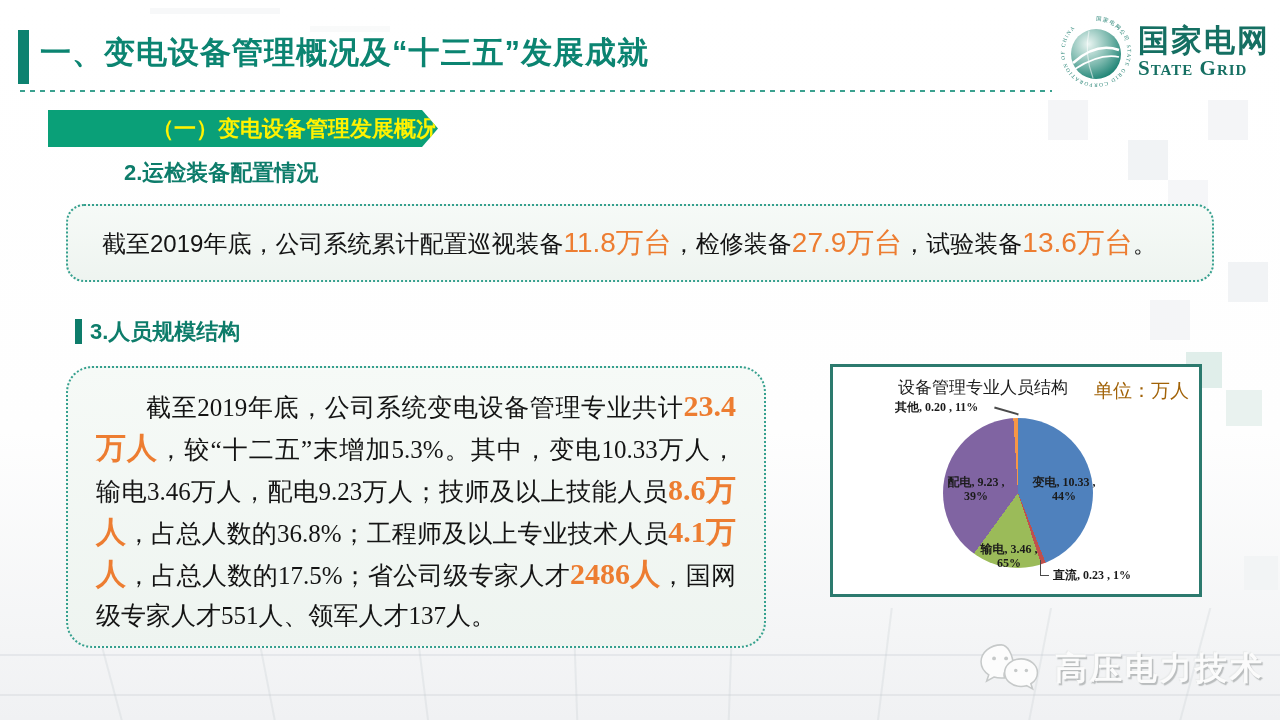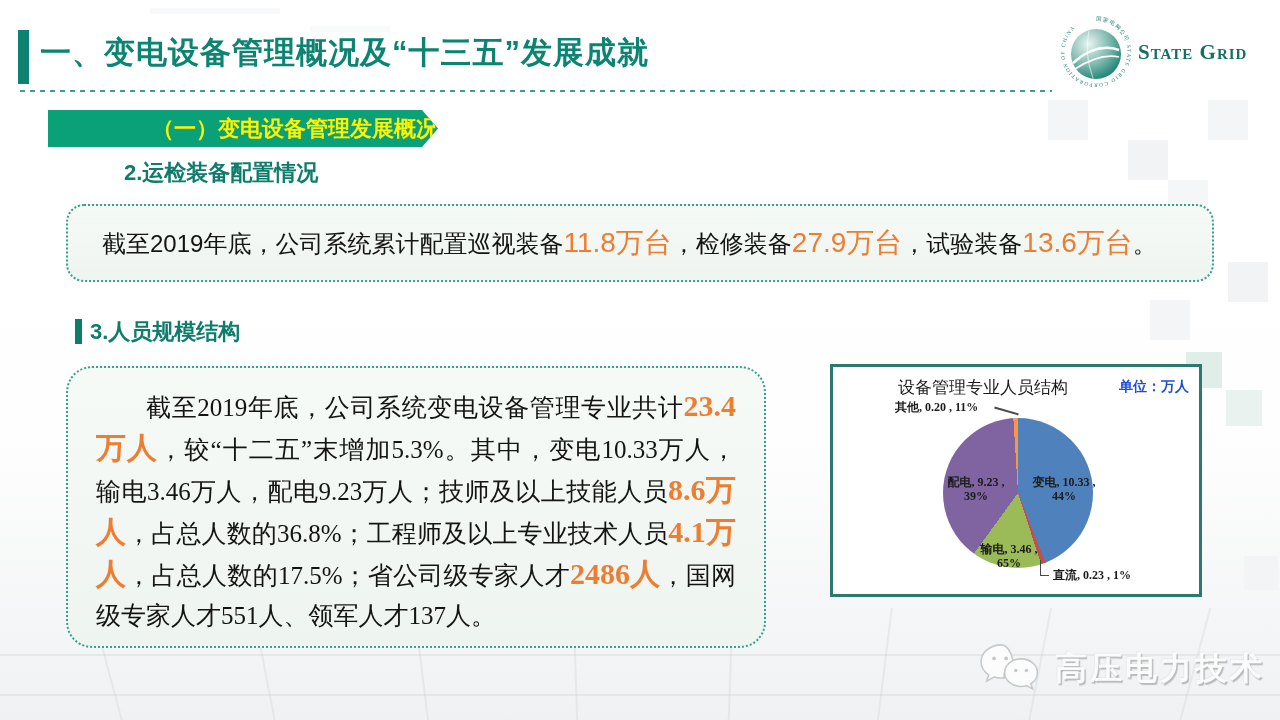--- a/index.html
+++ b/index.html
@@ -42,21 +42,21 @@
   .box-personnel p { text-indent:2em;font-family:Liberation Serif, serif; }
   .hl { color:#ED7D31; }
   .box-equip .hl { font-size:28px; }
   .box-personnel .hl { font-size:30px; font-weight:bold; }
 
   
   .chart-panel { position:absolute; left:830px; top:364px; width:372px; height:233px; background:#ffffff; border:3px solid #2c7a6e; }
   .chart-title { position:absolute; left:0; top:9px; width:300px; text-align:center;
     font-family:"Liberation Serif","DejaVu Serif",serif; font-weight:normal; font-size:17px; color:#1c1c1c; }
   .unit-label { position:absolute; right:10px; top:11px; font-family:"Liberation Serif","DejaVu Serif",serif;
-    font-weight:bold; font-size:14px; color:#1d4ed8; }
+    font-weight:normal; font-size:19px; color:#a16207; }
   .pie { position:absolute; left:110px; top:51px; width:150px; height:150px; border-radius:50%; }
   .pie-label { position:absolute; font-family:"Liberation Serif","DejaVu Serif",serif; font-weight:bold;
     font-size:12px; line-height:14px; color:#1b1b1b; text-align:center; z-index:3; }
   .lbl-biandian { left:188px; top:108px; width:86px; }
   .lbl-peidian  { left:97px;  top:108px; width:92px; }
   .lbl-shudian  { left:134px; top:175px; width:84px; }
   .lbl-zhiliu   { left:220px; top:201px; white-space:nowrap; text-align:left; }
   .lbl-qita     { left:62px;  top:33px;  white-space:nowrap; text-align:left; }
   .leader-qita { position:absolute; left:161px; top:43px; width:25px; height:1.5px; background:#4a4a4a; transform:rotate(16deg); z-index:3; }
   .elbow-zhiliu { position:absolute; left:207px; top:193px; width:9px; height:16px;
@@ -121,20 +121,21 @@
       <path id="ringpath" d="M 38 6.5 A 31.5 31.5 0 1 1 37.9 6.5" fill="none"></path>
       <text font-size="5.4" fill="#2a8577" letter-spacing="1.2" font-family="Liberation Serif, serif">
         <textPath href="#ringpath">国家电网公司 STATE GRID CORPORATION OF CHINA</textPath>
       </text>
       <circle cx="38" cy="40" r="25" fill="url(#gg)"></circle>
       <path d="M 15 49 Q 38 28 61 36" stroke="#ffffff" stroke-width="2.6" fill="none"></path>
       <path d="M 17 55 Q 42 39 61 43" stroke="#ffffff" stroke-width="1.7" fill="none"></path>
       <path d="M 31 17 Q 26 40 35 64" stroke="rgba(255,255,255,.55)" stroke-width="1.2" fill="none"></path>
     </svg>
     <div class="logo-text">
+      <div class="logo-cn">国家电网</div>
       <div class="logo-en">State Grid</div>
     </div>
   </div>
 
   <div class="banner">（一）变电设备管理发展概况</div>
 
   <div class="h2 h2-equip">2.运检装备配置情况</div>
   <div class="dotted-box box-equip">
     <span><span>截至2019年底，公司系统累计配置巡视装备</span><span class="hl">11.8万台</span><span>，检修装备</span><span class="hl">27.9万台</span><span>，试验装备</span><span class="hl">13.6万台</span><span>。</span></span>
   </div>

